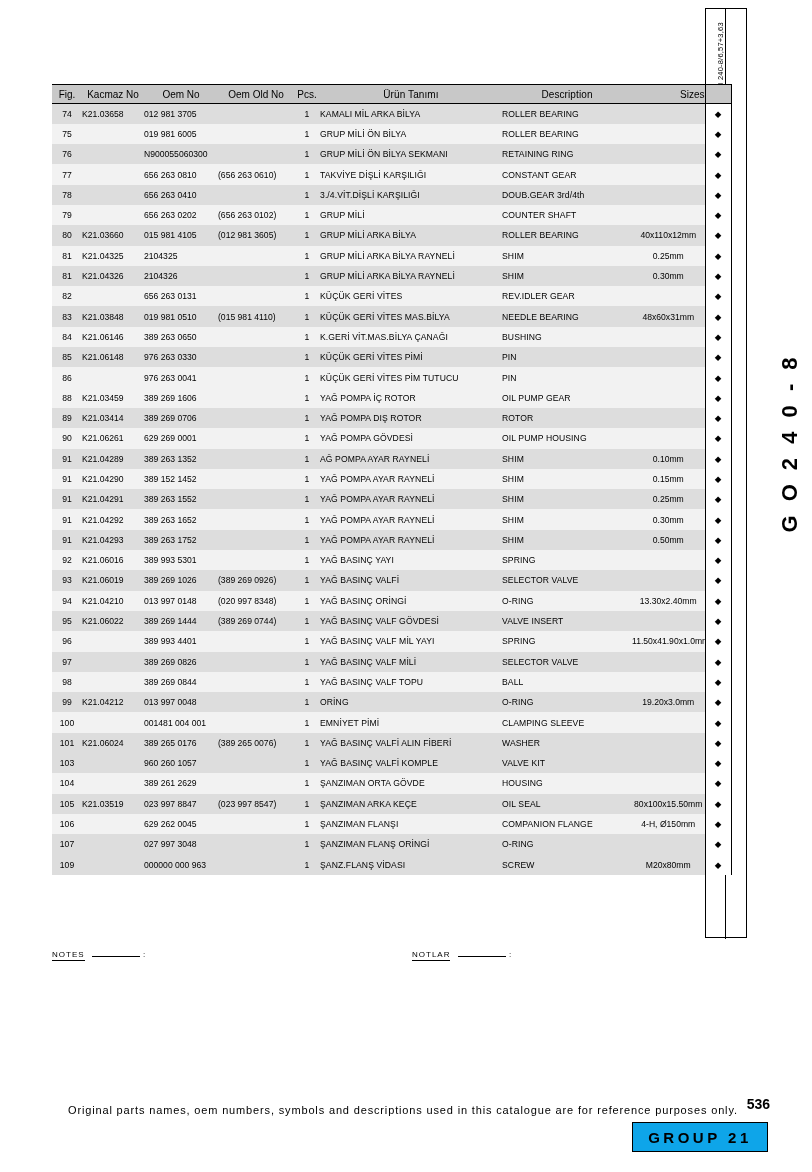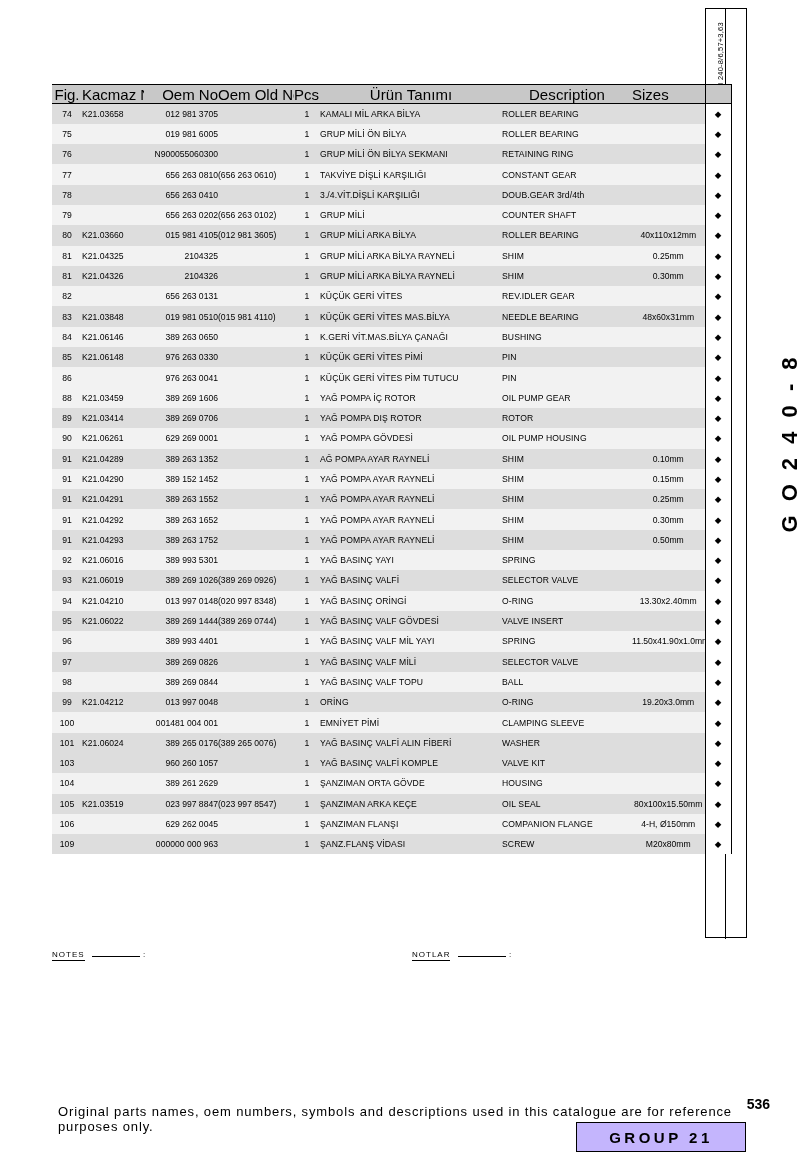--- a/index.html
+++ b/index.html
@@ -73,40 +73,40 @@
     font-size: 8.6px;
     color: #000;
     height: 20.3px;
     vertical-align: middle;
     white-space: nowrap;
     overflow: hidden;
   }
   table.parts thead th {
     background: #c8c8c8;
     font-weight: normal;
-    font-size: 15px;
+    font-size: 10px;
     border-bottom: 1px solid #000;
     border-top: 1px solid #000;
     height: 19px;
   }
   tr.alt td { background: #dddddd; }
   tr.norm td { background: #f2f2f2; }
 
   .c-fig    { width: 30px; text-align: center; }
   .c-kac    { width: 62px; padding-left: 5px; }
-  .c-oem    { width: 74px; padding-left: 5px; text-align: right; }
+  .c-oem    { width: 74px; padding-left: 5px; }
   .c-old    { width: 76px; padding-left: 5px; }
   .c-pcs    { width: 26px; text-align: center; }
   .c-name   { width: 182px; padding-left: 6px; letter-spacing: 0.1px; }
   .c-desc   { width: 130px; padding-left: 6px; font-size: 8px; letter-spacing: 0.1px; }
   .c-size   { width: 73px; padding-left: 2px; font-size: 6.6px; text-align: center; }
 
   thead .c-name { padding-left: 30px; }
   thead .c-desc { padding-left: 6px; }
-  thead .c-size { text-align: left; padding-left: 0; font-size: 9px; }
+  thead .c-size { text-align: right; padding-left: 0; font-size: 9px; }
   thead .c-pcs  { text-align: center; }
 
   
   .c-dia {
     width: 26px;
     text-align: center;
     background: #ffffff !important;
     font-size: 9px;
     border-left: 1px solid #000;
     border-right: 1px solid #000;
@@ -126,37 +126,37 @@
   }
   .notes .nt-right {
     position: absolute; left: 360px; top: 0;
   }
   .nt-label { border-bottom: 1px solid #000; padding-bottom: 1px; display: inline-block; }
   .nt-rule { display: inline-block; width: 48px; border-bottom: 1px solid #000; margin-left: 4px; }
 
   
   .disclaimer {
     position: absolute;
-    left: 58px; top: 1104px;
+    left: 68px; top: 1104px;
     width: 680px;
-    font-size: 13px;
+    font-size: 11px;
     letter-spacing: 0.85px;
     color: #000;
   }
   .page-no {
     position: absolute;
     right: 42px; top: 1096px;
     font-size: 14px;
     font-weight: bold;
   }
   .group-band {
     position: absolute;
-    left: 576px; top: 1122px;
-    width: 170px; height: 30px;
-    background: #c4b5fd;
+    left: 632px; top: 1122px;
+    width: 136px; height: 30px;
+    background: #0ea5e9;
     border: 1px solid #000;
   }
   .group-band span {
     position: absolute;
     left: 0; right: 0; top: 6px;
     text-align: center;
     font-size: 15px;
     font-weight: bold;
     letter-spacing: 3.5px;
   }
@@ -580,20 +580,31 @@
             <td class="c-kac"></td>
             <td class="c-oem">629 262 0045</td>
             <td class="c-old"></td>
             <td class="c-pcs">1</td>
             <td class="c-name">ŞANZIMAN FLANŞI</td>
             <td class="c-desc">COMPANION FLANGE</td>
             <td class="c-size">4-H, Ø150mm</td>
             <td class="c-dia">◆</td>
           </tr>
           <tr class="alt">
+            <td class="c-fig">107</td>
+            <td class="c-kac"></td>
+            <td class="c-oem">027 997 3048</td>
+            <td class="c-old"></td>
+            <td class="c-pcs">1</td>
+            <td class="c-name">ŞANZIMAN FLANŞ ORİNGİ</td>
+            <td class="c-desc">O-RING</td>
+            <td class="c-size"></td>
+            <td class="c-dia">◆</td>
+          </tr>
+          <tr class="alt">
             <td class="c-fig">109</td>
             <td class="c-kac"></td>
             <td class="c-oem">000000 000 963</td>
             <td class="c-old"></td>
             <td class="c-pcs">1</td>
             <td class="c-name">ŞANZ.FLANŞ VİDASI</td>
             <td class="c-desc">SCREW</td>
             <td class="c-size">M20x80mm</td>
             <td class="c-dia">◆</td>
           </tr>

